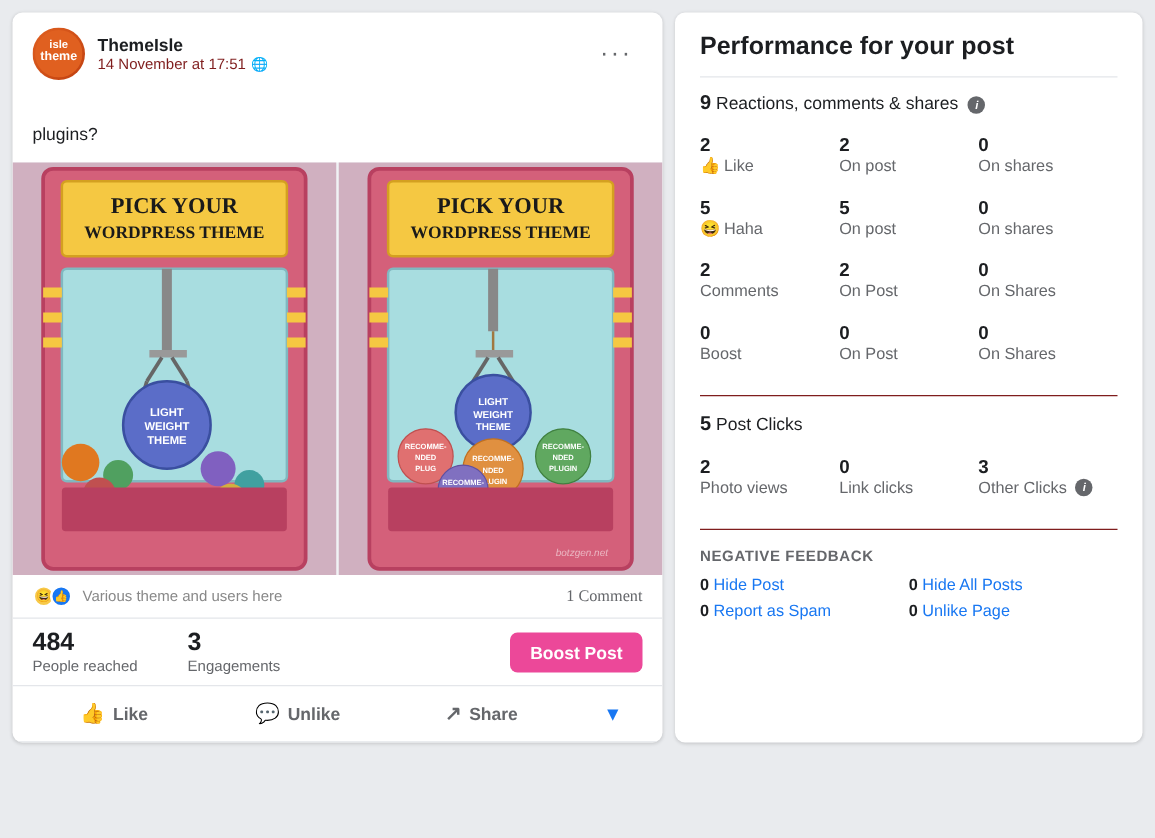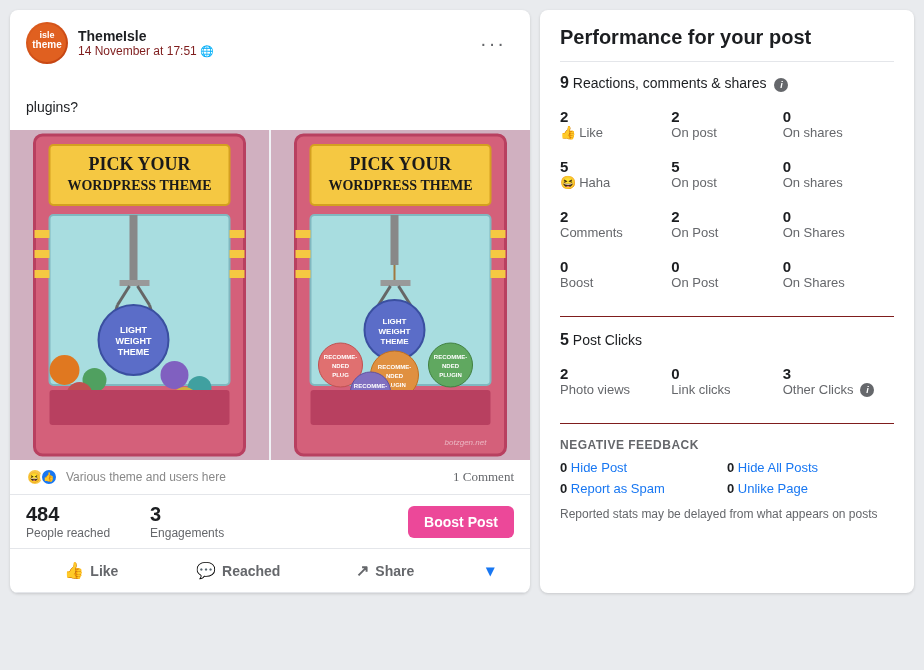--- a/index.html
+++ b/index.html
@@ -489,21 +489,21 @@
       <button class="boost-btn">Boost Post</button>
     </div>
 
     <div class="post-actions">
       <button class="action-btn">
         <span class="action-icon">👍</span>
         <span>Like</span>
       </button>
       <button class="action-btn">
         <span class="action-icon">💬</span>
-        <span>Reached</span>
+        <span>Unlike</span>
       </button>
       <button class="action-btn">
         <span class="action-icon">↗</span>
         <span>Share</span>
       </button>
       <button class="action-btn" style="flex:0.4">
         <span style="font-size:16px;color:#1877f2;">▾</span>
       </button>
     </div>
   </div>
@@ -625,15 +625,14 @@
           <span class="neg-num">0</span>
           <a href="#">Report as Spam</a>
         </div>
         <div class="neg-item">
           <span class="neg-num">0</span>
           <a href="#">Unlike Page</a>
         </div>
       </div>
     </div>
 
-    <div class="stats-footnote">Reported stats may be delayed from what appears on posts</div>
   </div>
 </div>
 
 </body></html>

